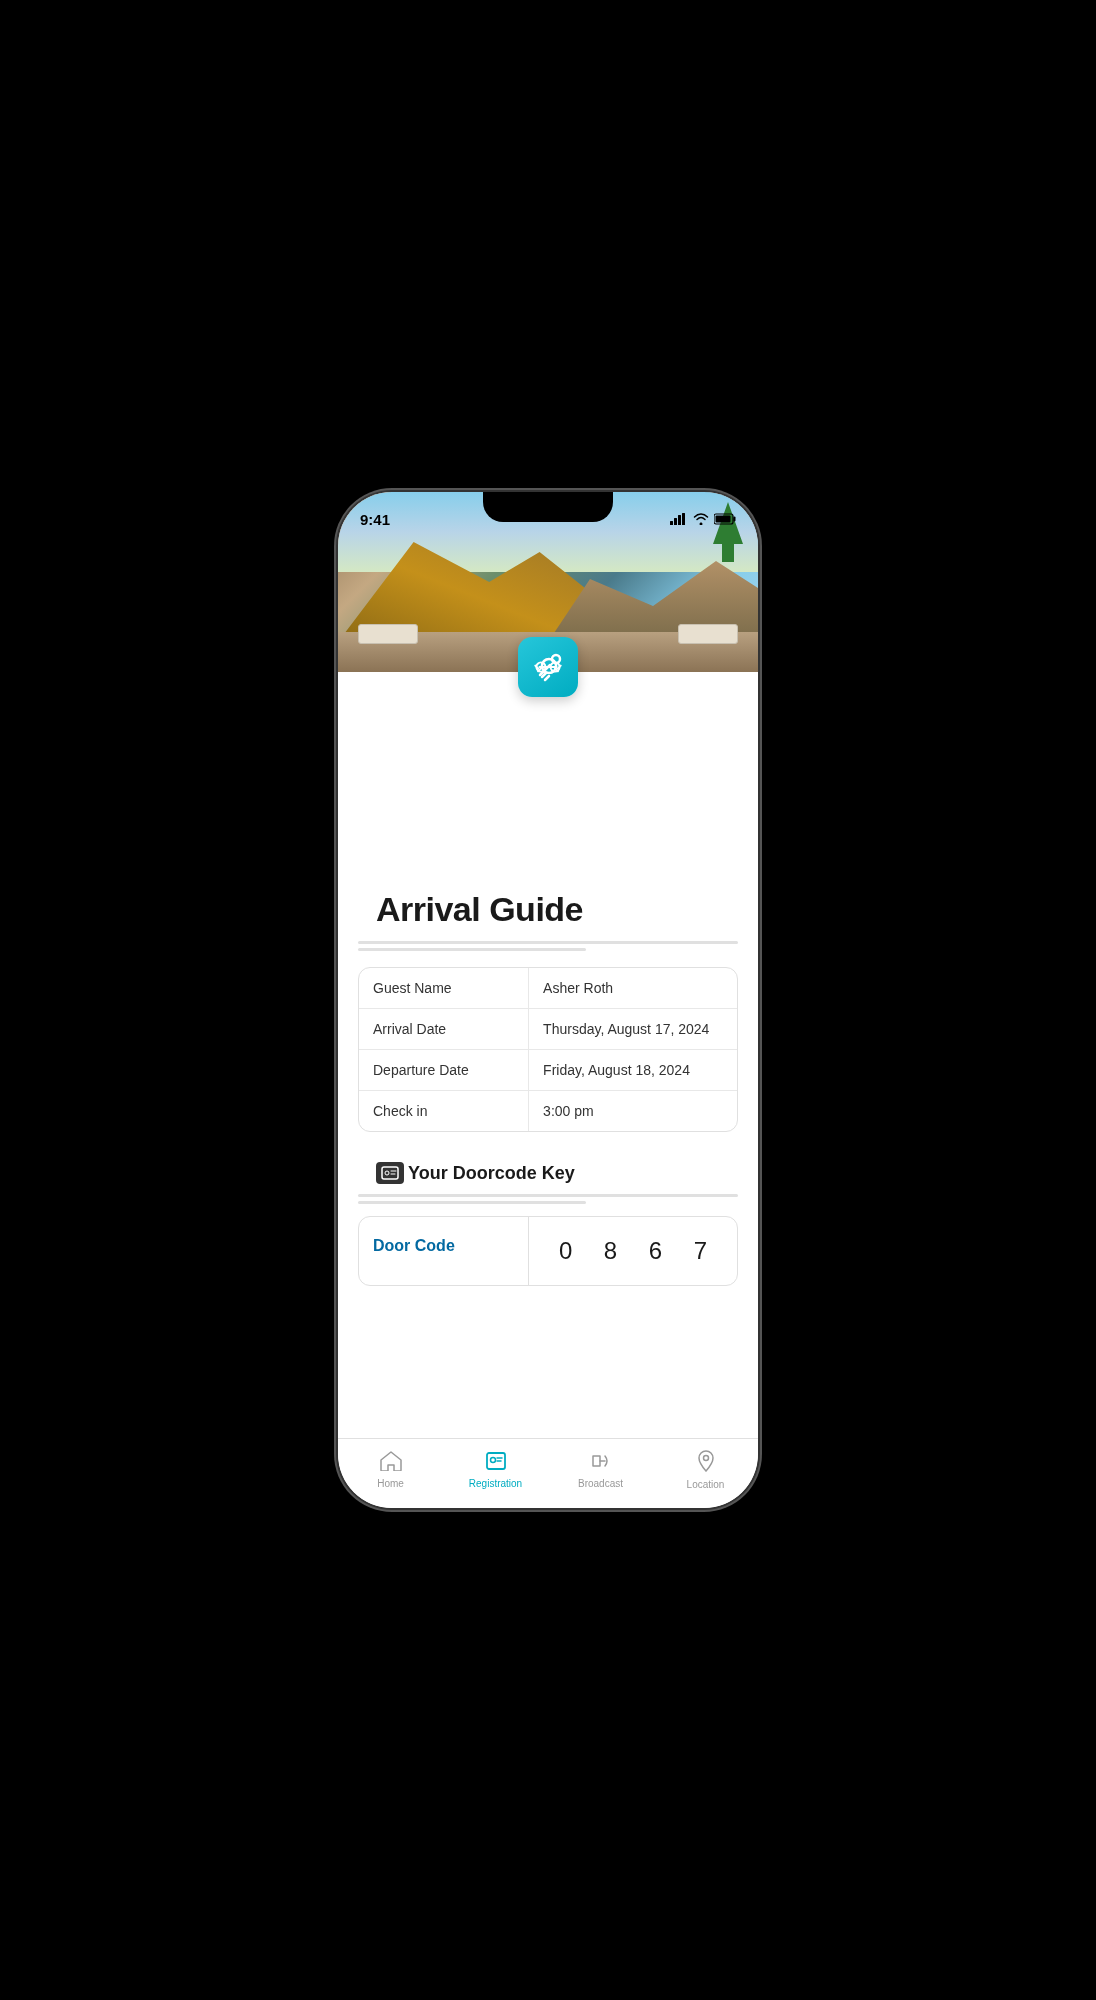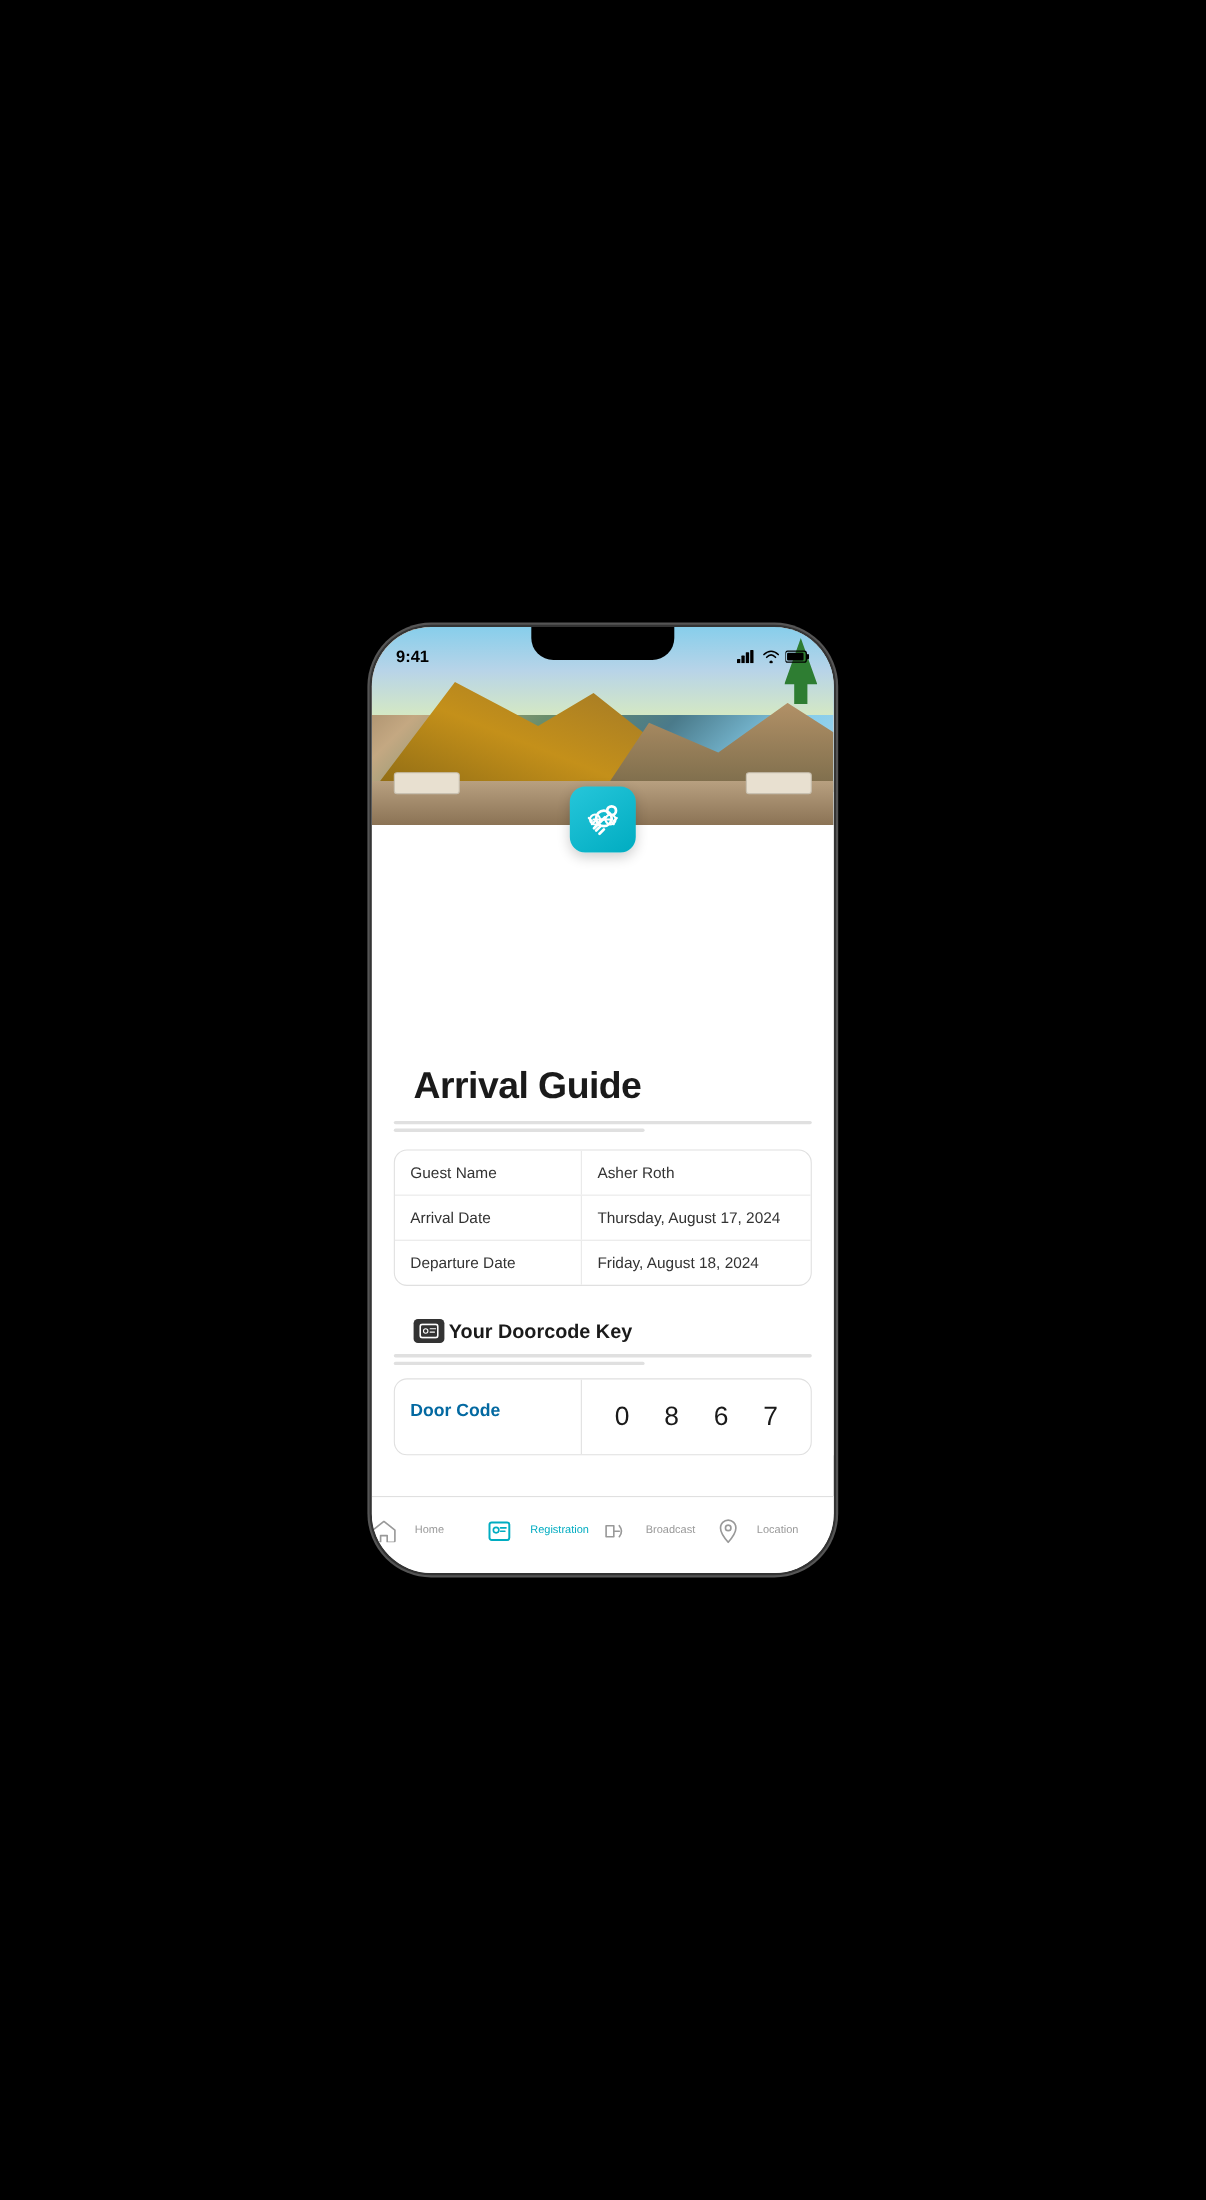--- a/index.html
+++ b/index.html
@@ -6,21 +6,21 @@
     body {
       background: #000;
       display: flex;
       justify-content: center;
       align-items: center;
       min-height: 100vh;
       font-family: -apple-system, BlinkMacSystemFont, 'SF Pro Display', 'Helvetica Neue', sans-serif;
     }
     .phone-frame {
       width: 420px;
-      height: 860px;
+      height: 1016px;
       background: #fff;
       border-radius: 54px;
       overflow: hidden;
       position: relative;
       box-shadow: 0 0 0 2px #333, 0 0 0 4px #555, 0 20px 60px rgba(0,0,0,0.8);
     }
     .phone-inner {
       width: 100%;
       height: 100%;
       overflow: hidden;
@@ -275,23 +275,23 @@
       height: 70px;
       background: #fff;
       border-top: 1px solid #e0e0e0;
       display: flex;
       align-items: center;
       justify-content: space-around;
       padding-bottom: 8px;
     }
     .nav-item {
       display: flex;
-      flex-direction: row;
-      align-items: center;
-      gap: 17px;
+      flex-direction: column;
+      align-items: center;
+      gap: 7px;
       flex: 1;
     }
     .nav-label {
       font-size: 10px;
       color: #999;
     }
     .nav-label.active { color: #00ACC1; }
     
     svg { display: block; }
   </style>
@@ -382,20 +382,24 @@
             <div class="info-value">Asher Roth</div>
           </div>
           <div class="info-row">
             <div class="info-label">Arrival Date</div>
             <div class="info-value">Thursday, August 17, 2024</div>
           </div>
           <div class="info-row">
             <div class="info-label">Departure Date</div>
             <div class="info-value">Friday, August 18, 2024</div>
           </div>
+          <div class="info-row">
+            <div class="info-label">Check in</div>
+            <div class="info-value">3:00 pm</div>
+          </div>
         </div>
 
         <div class="section-header">
           <div class="section-icon">
             <svg width="18" height="14" viewBox="0 0 18 14">
               <rect x="1" y="1" width="16" height="12" rx="2" stroke="white" stroke-width="1.5" fill="none"></rect>
               <circle cx="6" cy="7" r="2" stroke="white" stroke-width="1" fill="none"></circle>
               <line x1="10" y1="5" x2="15" y2="5" stroke="white" stroke-width="1" stroke-linecap="round"></line>
               <line x1="10" y1="8" x2="14" y2="8" stroke="white" stroke-width="1" stroke-linecap="round"></line>
             </svg>

